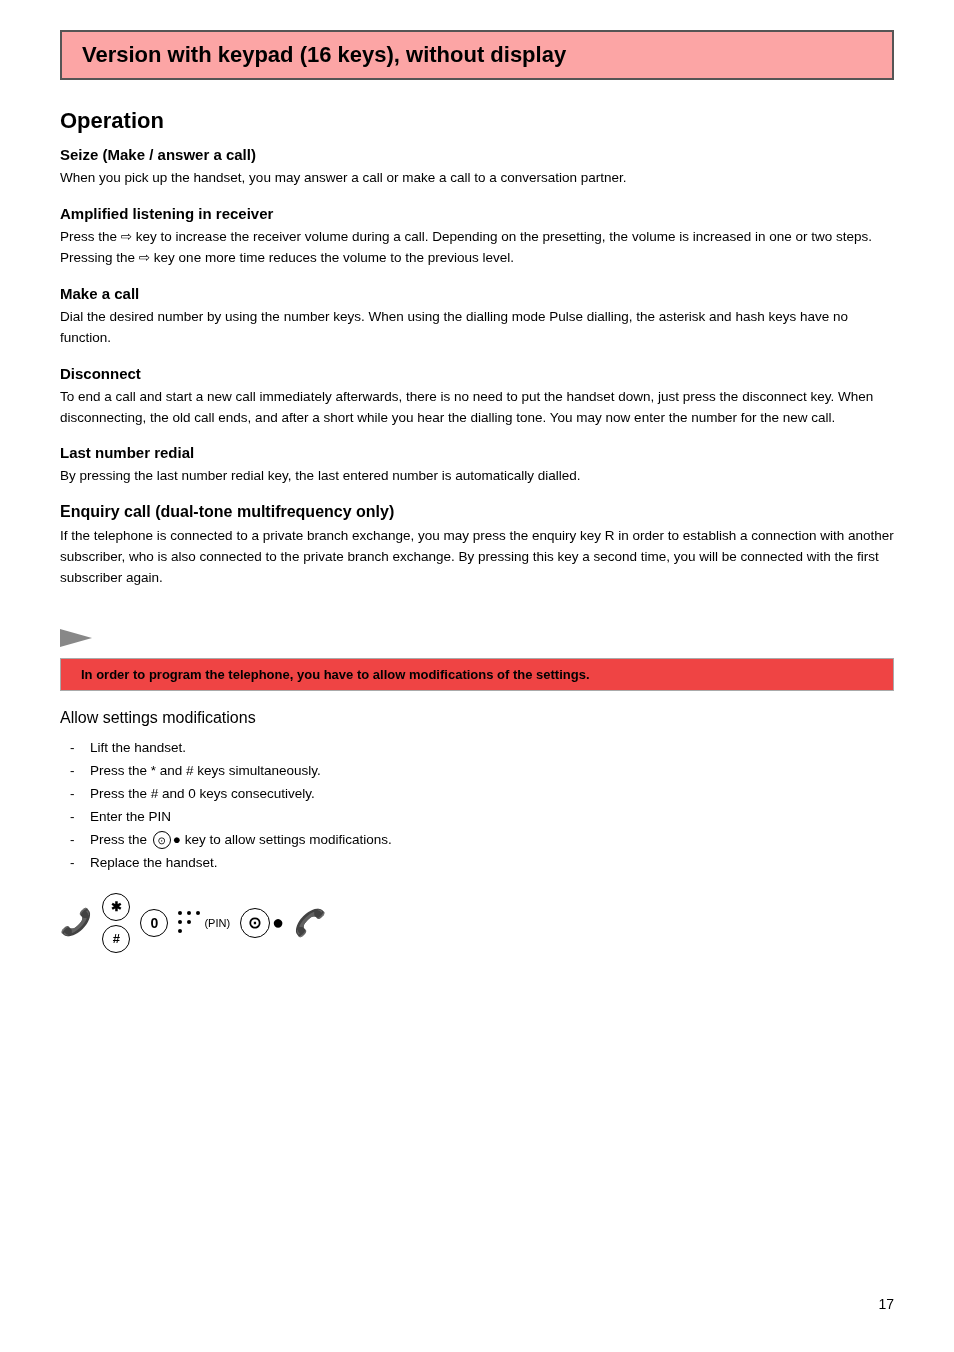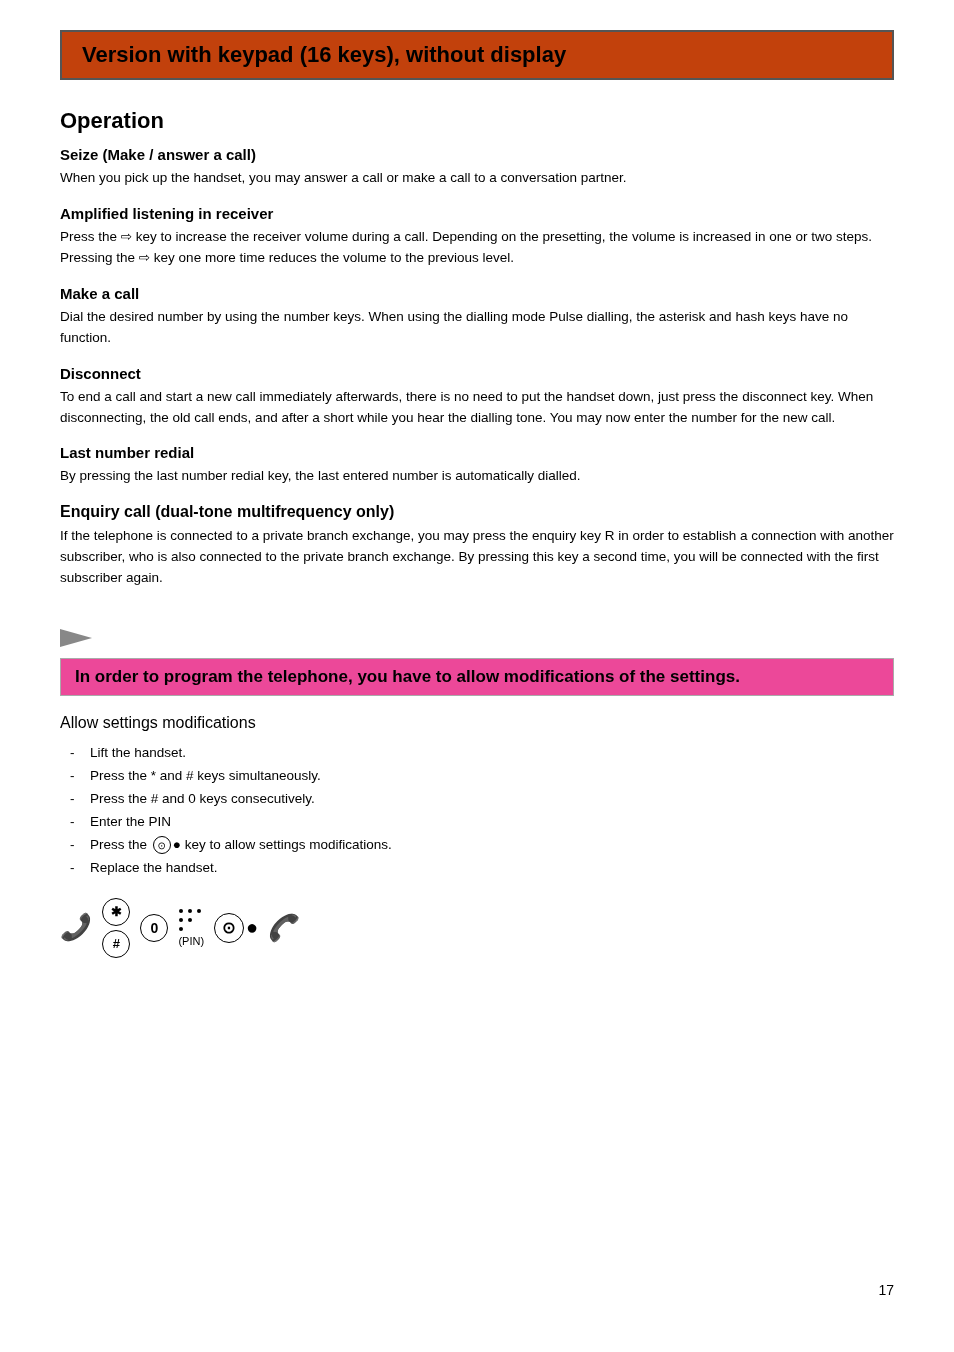--- a/index.html
+++ b/index.html
@@ -8,21 +8,21 @@
       font-family: Arial, Helvetica, sans-serif;
       font-size: 14px;
       color: #000;
       width: 954px;
       min-height: 1352px;
       padding: 30px 60px 40px 60px;
     }
 
     .page-title-box {
       border: 2px solid #555;
-      background: #c2410c;
+      background: #fca5a5;
       padding: 10px 20px;
       margin-bottom: 28px;
     }
     .page-title-box h1 {
       font-size: 22px;
       font-weight: bold;
       color: #000;
     }
 
     .section-heading {
@@ -54,23 +54,23 @@
     .sub-section {
       margin-bottom: 14px;
     }
 
     .programming-section {
       margin-top: 40px;
     }
 
     .note-box {
       border: 1px solid #aaa;
-      background: #ec4899;
-      padding: 8px 14px;
-      font-size: 17px;
+      background: #ef4444;
+      padding: 8px 20px;
+      font-size: 13px;
       font-weight: bold;
       margin-bottom: 18px;
       display: inline-block;
       width: 100%;
     }
 
     .allow-settings h3 {
       font-size: 16px;
       font-weight: normal;
       margin-bottom: 10px;
@@ -125,21 +125,21 @@
 
     .dot {
       width: 4px;
       height: 4px;
       background: #000;
       border-radius: 50%;
     }
 
     .page-number {
       position: fixed;
-      bottom: 54px;
+      bottom: 40px;
       right: 60px;
       font-size: 14px;
     }
 
     .inline-icon {
       display: inline-flex;
       align-items: center;
       justify-content: center;
       width: 18px;
       height: 18px;
@@ -237,21 +237,21 @@
 
       <span style="font-size:26px; display:inline-block; transform: scaleX(-1);">📞</span>
 
       <div class="icon-stacked">
         <div class="icon-circle">✱</div>
         <div class="icon-circle" style="margin-top:4px;">#</div>
       </div>
 
       <div class="icon-circle" style="width:28px; height:28px; font-size:14px;">0</div>
 
-      <div style="display:flex; flex-direction:column; align-items:center; gap:2px;">
+      <div style="display:flex; flex-direction:row; align-items:center; gap:2px;">
         <div style="display:grid; grid-template-columns: repeat(3, 6px); grid-template-rows: repeat(3, 6px); gap: 3px;">
           <div class="dot"></div>
           <div class="dot"></div>
           <div class="dot"></div>
           <div class="dot"></div>
           <div class="dot"></div>
           <div class="dot" style="background:transparent;"></div>
           <div class="dot"></div>
           <div class="dot" style="background:transparent;"></div>
           <div class="dot" style="background:transparent;"></div>

